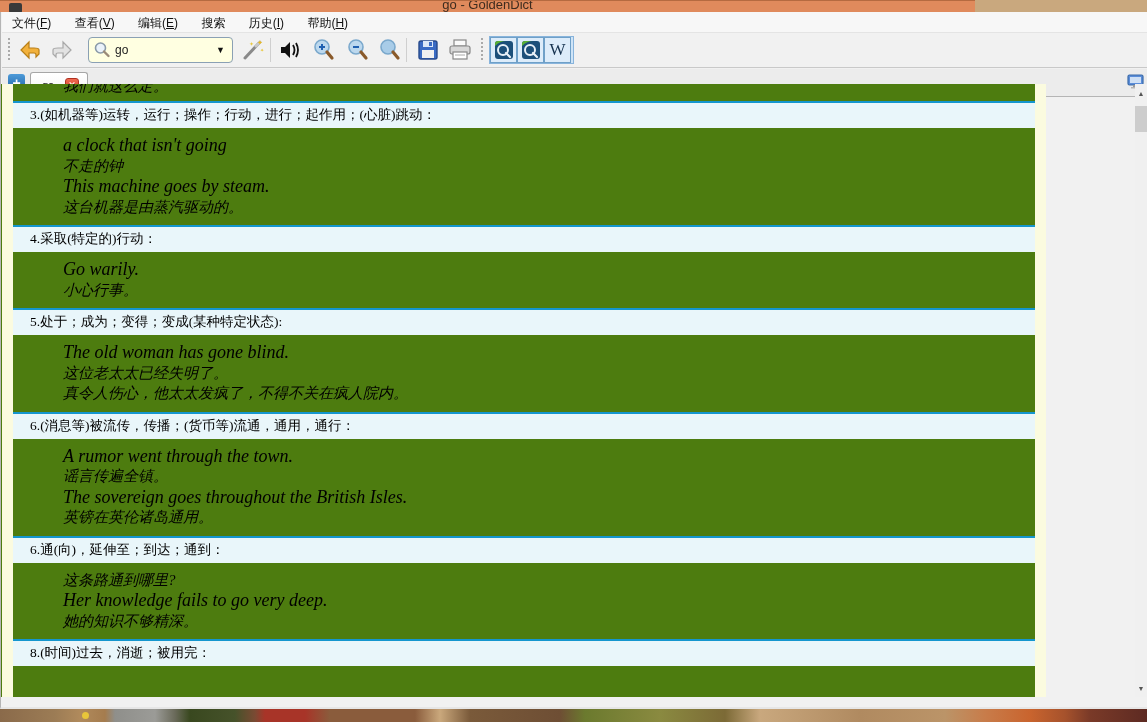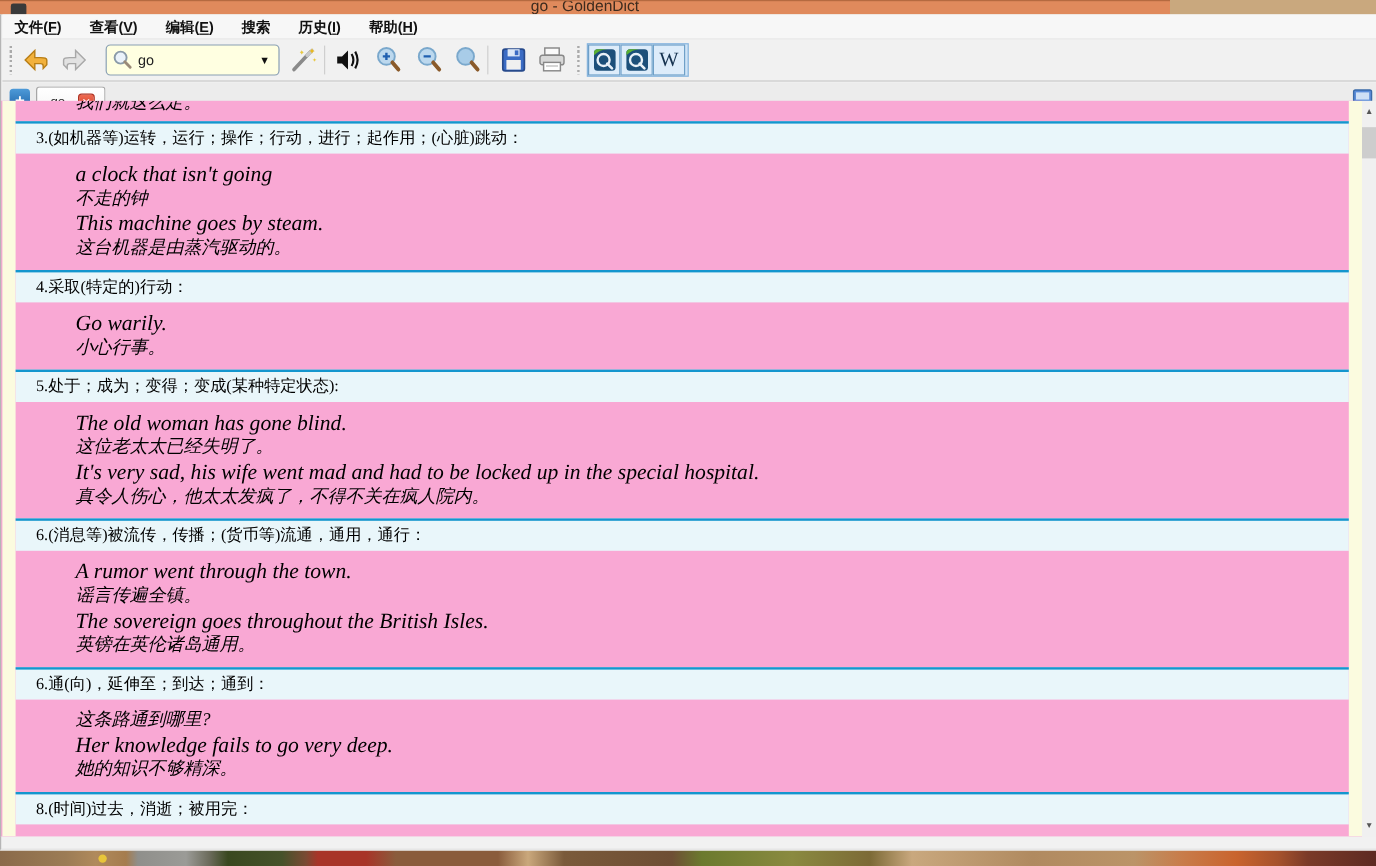--- a/index.html
+++ b/index.html
@@ -14,21 +14,21 @@
   #app-icon { position:absolute; left:9px; top:2px; width:13px; height:10px;
     background:#3a3a3a; border-radius:2px; }
 
   
   #window { position:absolute; left:0; top:12px; width:1147px; height:697px;
     background:#f1f1f1; border-left:1px solid #b5b5b5; border-bottom:2px solid #e6e6e6; }
 
   
   #menubar { position:absolute; left:1px; top:0; right:0; height:21px; background:#f7f7f7;
     border-bottom:1px solid #e4e4e4; font-size:12px; color:#111; }
-  .menu-item { display:inline-block; padding:3px 10px 0 10px; cursor:default;font-weight:bold; }
+  .menu-item { display:inline-block; padding:3px 10px 0 10px; cursor:default; }
   .menu-item .key { text-decoration:underline; }
 
   
   #toolbar { position:absolute; left:1px; top:21px; right:0; height:35px; background:#f1f1f1;
     border-bottom:1px solid #c9c9c9; }
   .grip { position:absolute; top:5px; height:24px; width:4px;
     background-image:repeating-linear-gradient(#aaa 0 2px, transparent 2px 4px);
     background-size:2px 100%; background-repeat:no-repeat; background-position:1px 0; }
   .tbtn { position:absolute; top:3px; width:28px; height:28px; display:flex;
     align-items:center; justify-content:center; }
@@ -54,22 +54,22 @@
   #tab-active { position:absolute; left:28px; top:3px; width:58px; height:25px;
     background:linear-gradient(#ffffff,#f4f4f4); border:1px solid #a6a6a6; border-bottom:none;
     border-radius:3px 3px 0 0; }
   #tab-active .tab-label { position:absolute; left:11px; top:6px; font-size:11px; color:#222; }
   #tab-close { position:absolute; right:8px; top:5px; width:14px; height:14px; border-radius:3px;
     background:linear-gradient(#ee6a50,#d23b28); border:1px solid #b03020; color:#fff;
     font-size:9px; font-weight:bold; display:flex; align-items:center; justify-content:center; }
   #tabbar-screen { position:absolute; right:3px; top:5px; }
 
   
-  #content { position:absolute; left:0; top:84px; width:1135px; height:613px;
-    background:#f9a8d4; border-left:1px solid #b5b5b5; overflow:hidden; }
+  #content { position:absolute; left:0; top:84px; width:1046px; height:613px;
+    background:#4d7c0f; border-left:1px solid #b5b5b5; overflow:hidden; }
   #content .strip-left  { position:absolute; left:1px; top:0; bottom:0; width:11px; background:#fbfbdf; }
   #content .strip-right { position:absolute; right:0; top:0; bottom:0; width:11px; background:#fbfbdf; }
   #article { position:absolute; left:12px; right:11px; top:0; }
   #clipped-line { position:relative; height:17px; overflow:hidden; }
   #clipped-line .zh-ex { position:absolute; left:50px; top:-8px; }
   .sec-head { border-top:2px solid #1496ce; background:#e9f6fa; padding:3px 24px 4px 17px;
     font-family:"Liberation Serif","DejaVu Serif",serif; font-size:13.5px; line-height:18px; color:#000; }
   .examples { padding:7px 8px 8px 50px; }
   .en-ex { font-family:"Liberation Serif","DejaVu Serif",serif; font-style:italic;
     font-size:18px; line-height:20.5px; color:#000; }
@@ -265,21 +265,20 @@
       <div class="sec-head">4.采取(特定的)行动：</div>
       <div class="examples">
         <div class="en-ex">Go warily.</div>
         <div class="zh-ex">小心行事。</div>
       </div>
 
       <div class="sec-head">5.处于；成为；变得；变成(某种特定状态):</div>
       <div class="examples">
         <div class="en-ex">The old woman has gone blind.</div>
         <div class="zh-ex">这位老太太已经失明了。</div>
-        <div class="en-ex">It's very sad, his wife went mad and had to be locked up in the special hospital.</div>
         <div class="zh-ex">真令人伤心，他太太发疯了，不得不关在疯人院内。</div>
       </div>
 
       <div class="sec-head">6.(消息等)被流传，传播；(货币等)流通，通用，通行：</div>
       <div class="examples">
         <div class="en-ex">A rumor went through the town.</div>
         <div class="zh-ex">谣言传遍全镇。</div>
         <div class="en-ex">The sovereign goes throughout the British Isles.</div>
         <div class="zh-ex">英镑在英伦诸岛通用。</div>
       </div>

